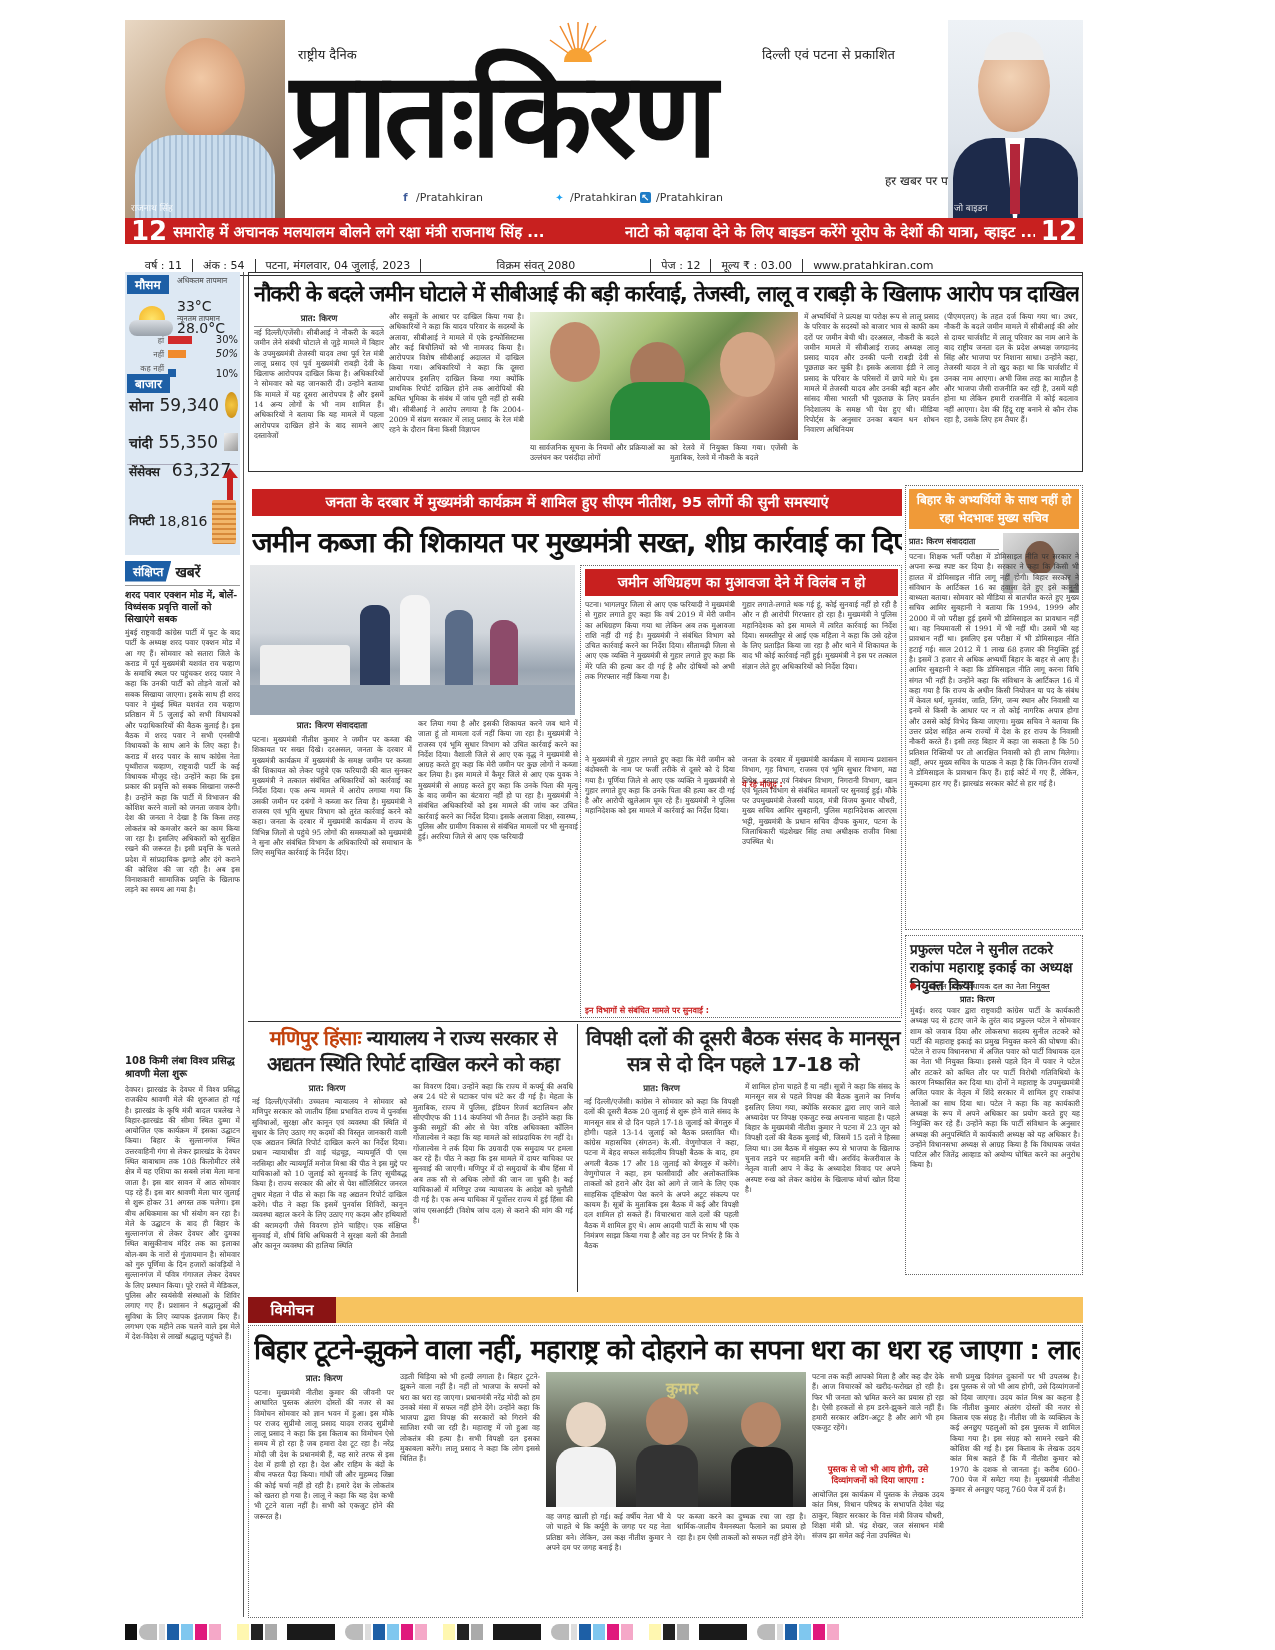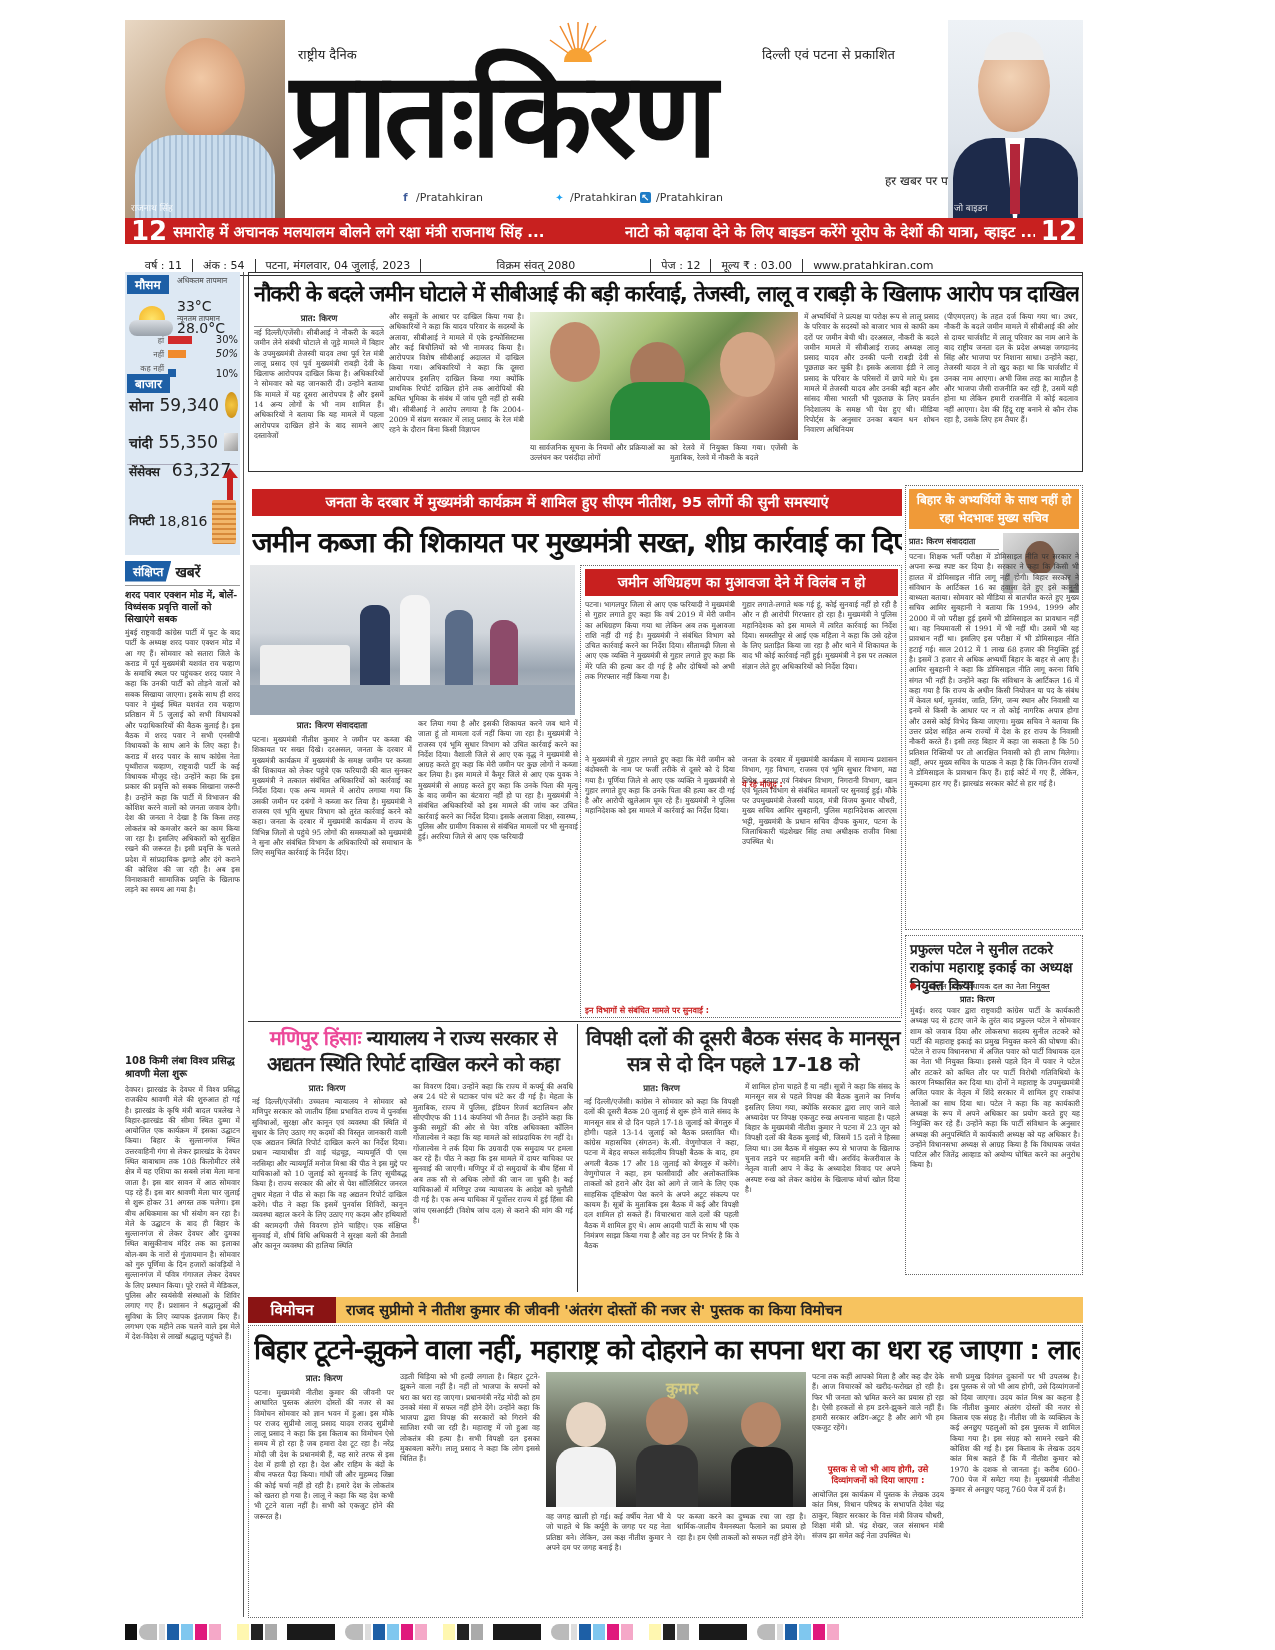--- a/index.html
+++ b/index.html
@@ -248,37 +248,36 @@
 <div class="abs" style="left:910px;top:940px;width:170px;font-weight:900;font-size:13.5px;line-height:18px;">प्रफुल्ल पटेल ने सुनील तटकरे राकांपा महाराष्ट्र इकाई का अध्यक्ष नियुक्त किया</div>
 <div class="abs" style="left:910px;top:980px;width:170px;display:flex;align-items:center;gap:12px;font-size:8px;">
   <span style="display:block;width:6px;height:6px;border-radius:50%;background:#c8201f;"></span>
   <span style="border-bottom:1px solid #555;">अजित पवार विधायक दल का नेता नियुक्त</span>
 </div>
 <div class="abs" style="left:960px;top:993px;font-size:8px;font-weight:bold;">प्रात: किरण</div>
 <div class="abs col-text" style="left:910px;top:1006px;width:170px;height:266px;">मुंबई। शरद पवार द्वारा राष्ट्रवादी कांग्रेस पार्टी के कार्यकारी अध्यक्ष पद से हटाए जाने के तुरंत बाद प्रफुल्ल पटेल ने सोमवार शाम को जवाब दिया और लोकसभा सदस्य सुनील तटकरे को पार्टी की महाराष्ट्र इकाई का प्रमुख नियुक्त करने की घोषणा की। पटेल ने राज्य विधानसभा में अजित पवार को पार्टी विधायक दल का नेता भी नियुक्त किया। इससे पहले दिन में पवार ने पटेल और तटकरे को कथित तौर पर पार्टी विरोधी गतिविधियों के कारण निष्कासित कर दिया था। दोनों ने महाराष्ट्र के उपमुख्यमंत्री अजित पवार के नेतृत्व में शिंदे सरकार में शामिल हुए राकांपा नेताओं का साथ दिया था। पटेल ने कहा कि वह कार्यकारी अध्यक्ष के रूप में अपने अधिकार का प्रयोग करते हुए यह नियुक्ति कर रहे हैं। उन्होंने कहा कि पार्टी संविधान के अनुसार अध्यक्ष की अनुपस्थिति में कार्यकारी अध्यक्ष को यह अधिकार है। उन्होंने विधानसभा अध्यक्ष से आग्रह किया है कि विधायक जयंत पाटिल और जितेंद्र आव्हाड को अयोग्य घोषित करने का अनुरोध किया है।</div>
 
 <div class="abs hrule" style="left:248px;top:1021px;width:653px;"></div>
 <div class="abs" style="left:252px;top:1025px;width:322px;font-weight:900;font-size:20px;line-height:26px;letter-spacing:-0.8px;text-align:center;">
-  <span style="color:#ec4899;text-align:right;">मणिपुर हिंसाः</span>
+  <span style="color:#c2410c;text-align:right;">मणिपुर हिंसाः</span>
   <span>न्यायालय ने राज्य सरकार से अद्यतन स्थिति रिपोर्ट दाखिल करने को कहा</span>
 </div>
 <div class="abs byline" style="left:252px;top:1082px;width:150px;border-bottom:none;">प्रात: किरण</div>
 <div class="abs col-text" style="left:252px;top:1097px;width:155px;height:195px;">नई दिल्ली/एजेंसी। उच्चतम न्यायालय ने सोमवार को मणिपुर सरकार को जातीय हिंसा प्रभावित राज्य में पुनर्वास सुविधाओं, सुरक्षा और कानून एवं व्यवस्था की स्थिति में सुधार के लिए उठाए गए कदमों की विस्तृत जानकारी वाली एक अद्यतन स्थिति रिपोर्ट दाखिल करने का निर्देश दिया। प्रधान न्यायाधीश डी वाई चंद्रचूड़, न्यायमूर्ति पी एस नरसिम्हा और न्यायमूर्ति मनोज मिश्रा की पीठ ने इस मुद्दे पर याचिकाओं को 10 जुलाई को सुनवाई के लिए सूचीबद्ध किया है। राज्य सरकार की ओर से पेश सॉलिसिटर जनरल तुषार मेहता ने पीठ से कहा कि वह अद्यतन रिपोर्ट दाखिल करेंगे। पीठ ने कहा कि इसमें पुनर्वास शिविरों, कानून व्यवस्था बहाल करने के लिए उठाए गए कदम और हथियारों की बरामदगी जैसे विवरण होने चाहिए। एक संक्षिप्त सुनवाई में, शीर्ष विधि अधिकारी ने सुरक्षा बलों की तैनाती और कानून व्यवस्था की हालिया स्थिति</div>
 <div class="abs col-text" style="left:413px;top:1082px;width:160px;height:210px;">का विवरण दिया। उन्होंने कहा कि राज्य में कर्फ्यू की अवधि अब 24 घंटे से घटाकर पांच घंटे कर दी गई है। मेहता के मुताबिक, राज्य में पुलिस, इंडियन रिजर्व बटालियन और सीएपीएफ की 114 कंपनियां भी तैनात हैं। उन्होंने कहा कि कुकी समूहों की ओर से पेश वरिष्ठ अधिवक्ता कॉलिन गोंजाल्वेस ने कहा कि यह मामले को सांप्रदायिक रंग नहीं दे। गोंजाल्वेस ने तर्क दिया कि उग्रवादी एक समुदाय पर हमला कर रहे हैं। पीठ ने कहा कि इस मामले में दायर याचिका पर सुनवाई की जाएगी। मणिपुर में दो समुदायों के बीच हिंसा में अब तक सौ से अधिक लोगों की जान जा चुकी है। कई याचिकाओं में मणिपुर उच्च न्यायालय के आदेश को चुनौती दी गई है। एक अन्य याचिका में पूर्वोत्तर राज्य में हुई हिंसा की जांच एसआईटी (विशेष जांच दल) से कराने की मांग की गई है।</div>
 
 <div class="abs vrule" style="left:577px;top:1024px;height:268px;"></div>
 
 <div class="abs" style="left:584px;top:1025px;width:318px;font-weight:900;font-size:20px;line-height:26px;text-align:center;letter-spacing:-0.5px;">विपक्षी दलों की दूसरी बैठक संसद के मानसून सत्र से दो दिन पहले 17-18 को</div>
 <div class="abs byline" style="left:584px;top:1082px;width:155px;border-bottom:none;">प्रात: किरण</div>
 <div class="abs col-text" style="left:584px;top:1097px;width:155px;height:195px;">नई दिल्ली/एजेंसी। कांग्रेस ने सोमवार को कहा कि विपक्षी दलों की दूसरी बैठक 20 जुलाई से शुरू होने वाले संसद के मानसून सत्र से दो दिन पहले 17-18 जुलाई को बेंगलुरु में होगी। पहले 13-14 जुलाई को बैठक प्रस्तावित थी। कांग्रेस महासचिव (संगठन) के.सी. वेणुगोपाल ने कहा, पटना में बेहद सफल सर्वदलीय विपक्षी बैठक के बाद, हम अगली बैठक 17 और 18 जुलाई को बेंगलुरु में करेंगे। वेणुगोपाल ने कहा, हम फासीवादी और अलोकतांत्रिक ताकतों को हराने और देश को आगे ले जाने के लिए एक साहसिक दृष्टिकोण पेश करने के अपने अटूट संकल्प पर कायम हैं। सूत्रों के मुताबिक इस बैठक में कई और विपक्षी दल शामिल हो सकते हैं। विचारधारा वाले दलों की पहली बैठक में शामिल हुए थे। आम आदमी पार्टी के साथ भी एक निमंत्रण साझा किया गया है और वह उन पर निर्भर है कि वे बैठक</div>
 <div class="abs col-text" style="left:745px;top:1082px;width:155px;height:210px;">में शामिल होना चाहते हैं या नहीं। सूत्रों ने कहा कि संसद के मानसून सत्र से पहले विपक्ष की बैठक बुलाने का निर्णय इसलिए लिया गया, क्योंकि सरकार द्वारा लाए जाने वाले अध्यादेश पर विपक्ष एकजुट रुख अपनाना चाहता है। पहले बिहार के मुख्यमंत्री नीतीश कुमार ने पटना में 23 जून को विपक्षी दलों की बैठक बुलाई थी, जिसमें 15 दलों ने हिस्सा लिया था। उस बैठक में संयुक्त रूप से भाजपा के खिलाफ चुनाव लड़ने पर सहमति बनी थी। अरविंद केजरीवाल के नेतृत्व वाली आप ने केंद्र के अध्यादेश विवाद पर अपने अस्पष्ट रुख को लेकर कांग्रेस के खिलाफ मोर्चा खोल दिया है।</div>
 
 <div class="abs" style="left:248px;top:1297px;width:835px;height:26px;display:flex;background:#f7c35f;">
   <span style="background:#8a1414;color:#fff;font-weight:bold;font-size:15px;line-height:26px;width:88px;text-align:center;">विमोचन</span>
-  <span style="font-weight:bold;font-size:14.5px;line-height:26px;padding-left:10px;white-space:nowrap;overflow:hidden;">राजद सुप्रीमो ने नीतीश कुमार की जीवनी 'अंतरंग दोस्तों की नजर से' पुस्तक का किया विमोचन</span>
 </div>
 <div class="abs dashed" style="left:248px;top:1325px;width:835px;height:293px;border-style:dotted;"></div>
 <div class="abs headline" style="left:254px;top:1330px;width:826px;font-size:27px;">बिहार टूटने-झुकने वाला नहीं, महाराष्ट्र को दोहराने का सपना धरा का धरा रह जाएगा : लालू</div>
 <div class="abs byline" style="left:254px;top:1372px;width:140px;border-bottom:none;">प्रात: किरण</div>
 <div class="abs col-text" style="left:254px;top:1388px;width:140px;height:228px;">पटना। मुख्यमंत्री नीतीश कुमार की जीवनी पर आधारित पुस्तक अंतरंग दोस्तों की नजर से का विमोचन सोमवार को ज्ञान भवन में हुआ। इस मौके पर राजद सुप्रीमो लालू प्रसाद यादव राजद सुप्रीमो लालू प्रसाद ने कहा कि इस किताब का विमोचन ऐसे समय में हो रहा है जब हमारा देश टूट रहा है। नरेंद्र मोदी जी देश के प्रधानमंत्री हैं, यह सारे तरफ से इस देश में हावी हो रहा है। देश और राहिम के बंदों के बीच नफरत पैदा किया। गांधी जी और मुहम्मद जिन्ना की कोई चर्चा नहीं हो रही है। हमारे देश के लोकतंत्र को खतरा हो गया है। लालू ने कहा कि यह देश कभी भी टूटने वाला नहीं है। सभी को एकजुट होने की जरूरत है।</div>
 <div class="abs col-text" style="left:400px;top:1372px;width:140px;height:244px;">उड़ती चिड़िया को भी हल्दी लगाता है। बिहार टूटने-झुकने वाला नहीं है। नहीं तो भाजपा के सपनों को धरा का धरा रह जाएगा। प्रधानमंत्री नरेंद्र मोदी को हम उनको मंसा में सफल नहीं होने देंगे। उन्होंने कहा कि भाजपा द्वारा विपक्ष की सरकारों को गिराने की साजिश रची जा रही है। महाराष्ट्र में जो हुआ वह लोकतंत्र की हत्या है। सभी विपक्षी दल इसका मुकाबला करेंगे। लालू प्रसाद ने कहा कि लोग इससे चिंतित हैं।</div>
 
 <div class="abs photo dark" style="left:546px;top:1372px;width:260px;height:135px;background:linear-gradient(180deg,#a8b5a0 0%,#6a6e60 40%,#2a2a2a 100%);">
   <div style="position:absolute;left:20px;top:30px;width:40px;height:45px;border-radius:50%;background:#e7d5c3;"></div>
   <div style="position:absolute;left:10px;top:75px;width:60px;height:60px;background:#f2f2f2;border-radius:20px 20px 0 0;"></div>

